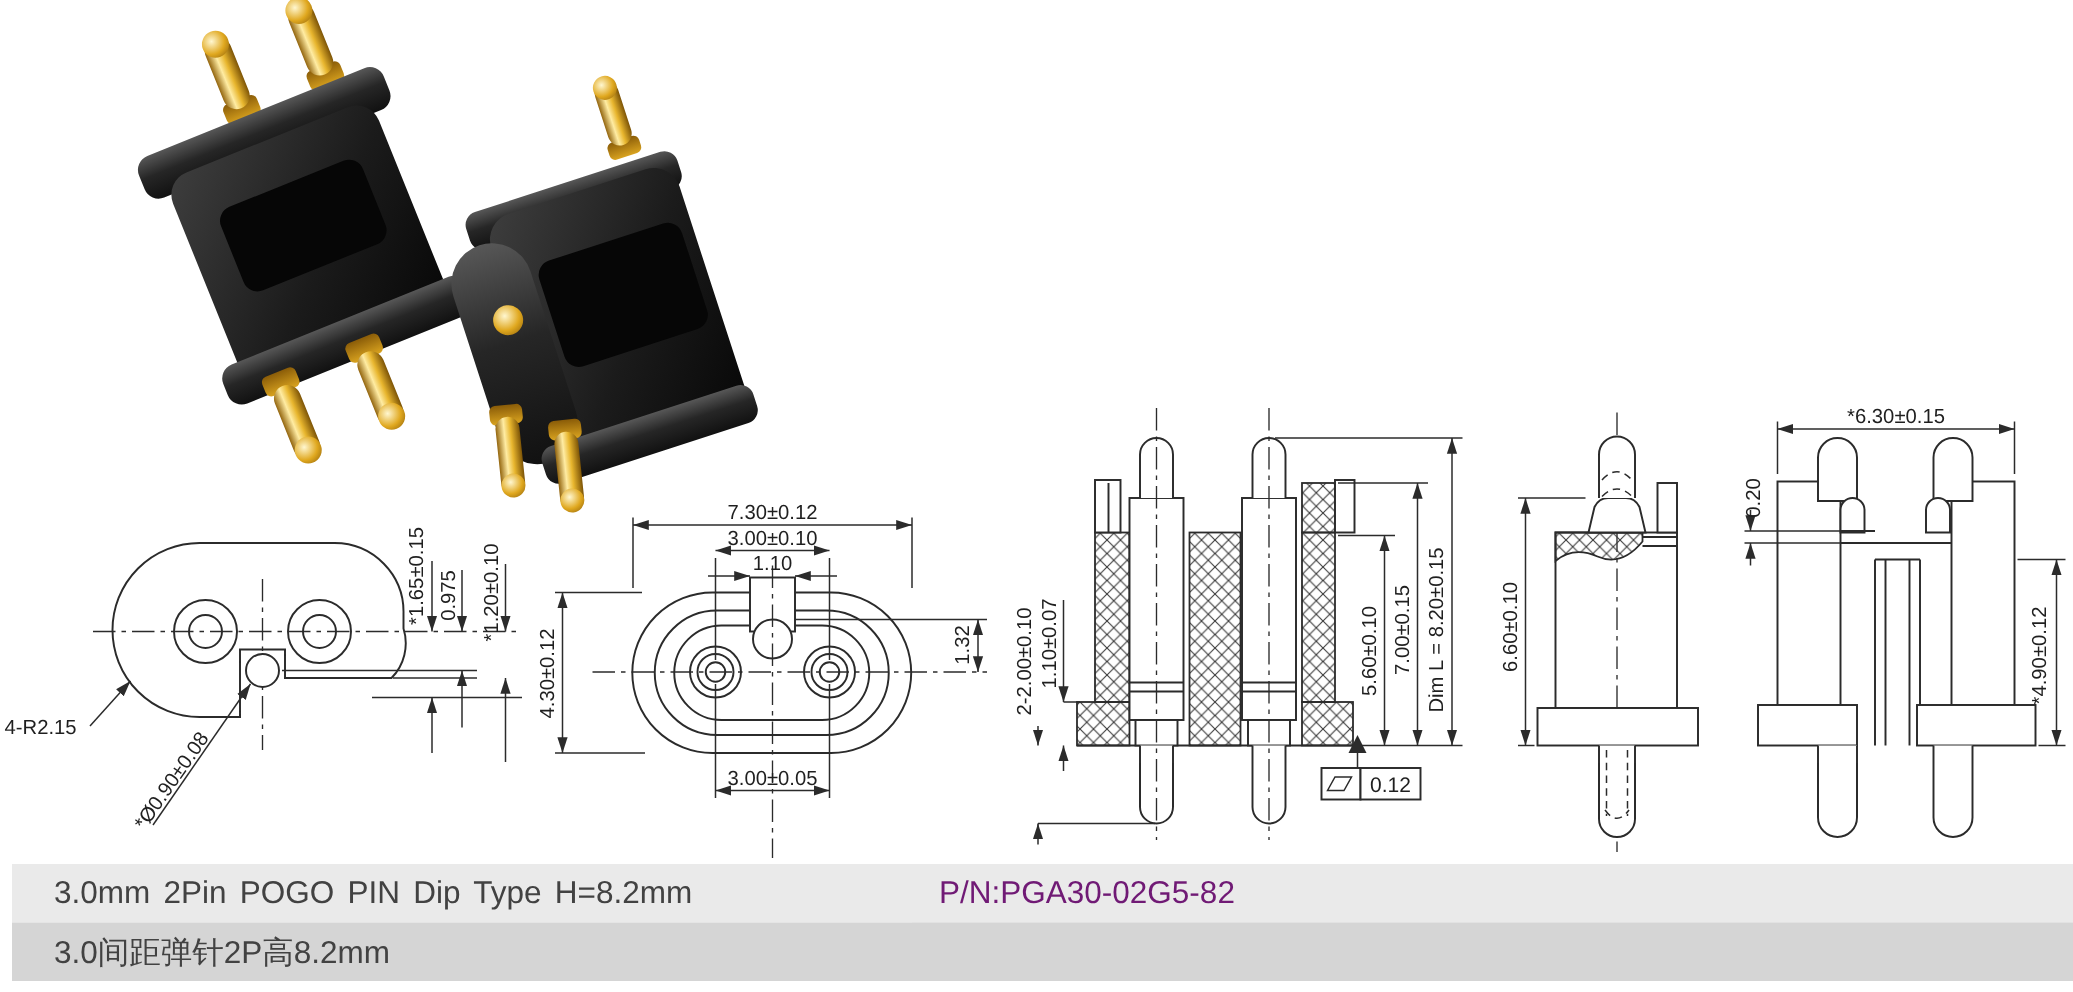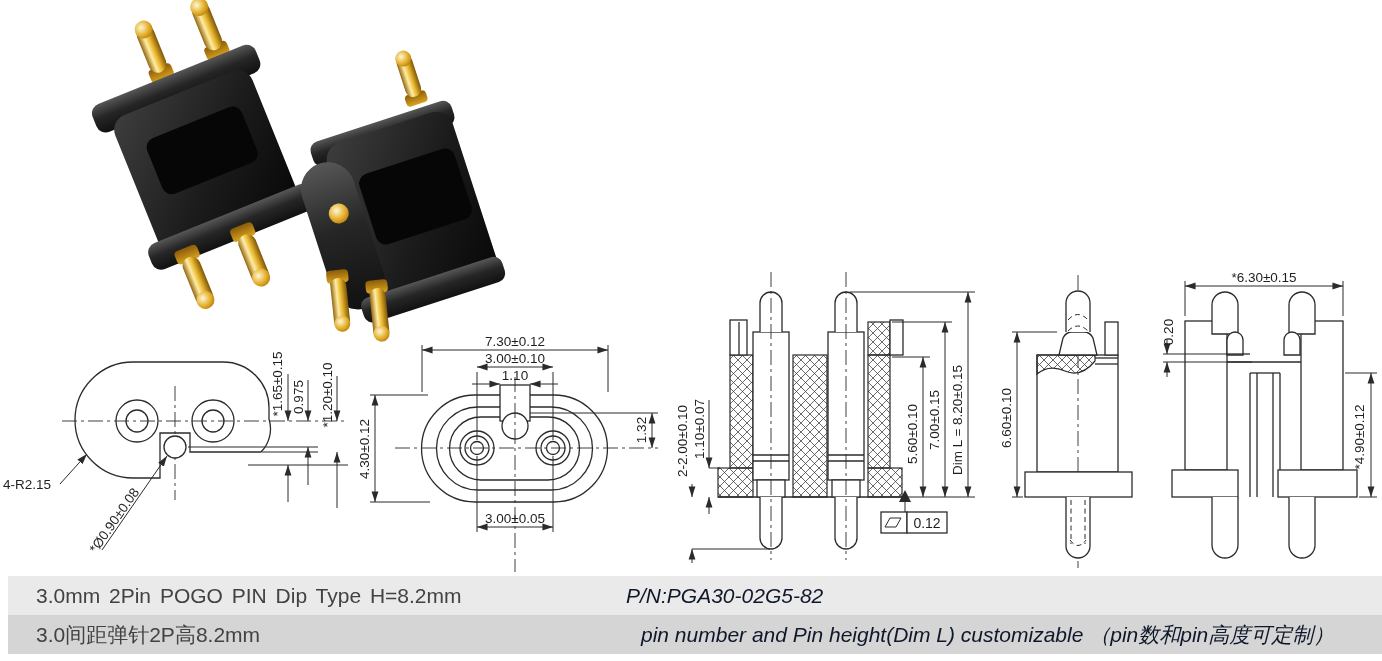--- a/index.html
+++ b/index.html
@@ -11,22 +11,22 @@
   .sw {stroke:#2b2b2b;fill:#ffffff;stroke-width:1.3;}
   .sh {stroke:#2b2b2b;fill:url(#xh);stroke-width:1.2;}
   .d  {stroke:#2b2b2b;fill:none;stroke-width:1;}
   .cl {stroke:#2b2b2b;fill:none;stroke-width:0.9;stroke-dasharray:15 4 3 4;}
   .hd {stroke:#2b2b2b;fill:none;stroke-width:1;stroke-dasharray:5 3.5;}
   .footer-row{position:absolute;left:8px;width:1374px;height:39px;display:flex;align-items:center;}
   .fr1{top:576px;background:#eaeaea;}
   .fr2{top:615px;background:#d5d5d5;gap:15px;}
   .fcell-l{width:592px;padding-left:28px;box-sizing:border-box;font-size:21px;color:#424242;
            white-space:nowrap;overflow:hidden;word-spacing:3px;}
-  .fcell-r{flex:1;margin-left:8px;padding-left:18px;box-sizing:border-box;font-size:21px;color:#0f172a;
-           align-self:stretch;display:flex;align-items:center;white-space:nowrap;overflow:hidden;font-style:italic;}
+  .fcell-r{flex:1;margin-left:8px;padding-left:18px;box-sizing:border-box;font-size:21px;color:#701a75;
+           align-self:stretch;display:flex;align-items:center;white-space:nowrap;overflow:hidden;}
   .fr1 .fcell-r{background:#eaeaea;}
   .fr2 .fcell-r{background:#d5d5d5;}
 </style>
 </head>
 <body>
 
 <div id="stage">
 
 <svg width="1382" height="661" viewBox="0 0 1382 661">
   <defs>
@@ -298,16 +298,15 @@
   </g>
 </svg>
 
 
 <div class="footer-row fr1">
   <div class="fcell-l">3.0mm 2Pin POGO PIN Dip Type H=8.2mm</div>
   <div class="fcell-r">P/N:PGA30-02G5-82</div>
 </div>
 <div class="footer-row fr2">
   <div class="fcell-l">3.0间距弹针2P高8.2mm</div>
-  <div class="fcell-r">pin number and Pin height(Dim L) customizable （pin数和pin高度可定制）</div>
 </div>
 
 </div>
 
 </body></html>

